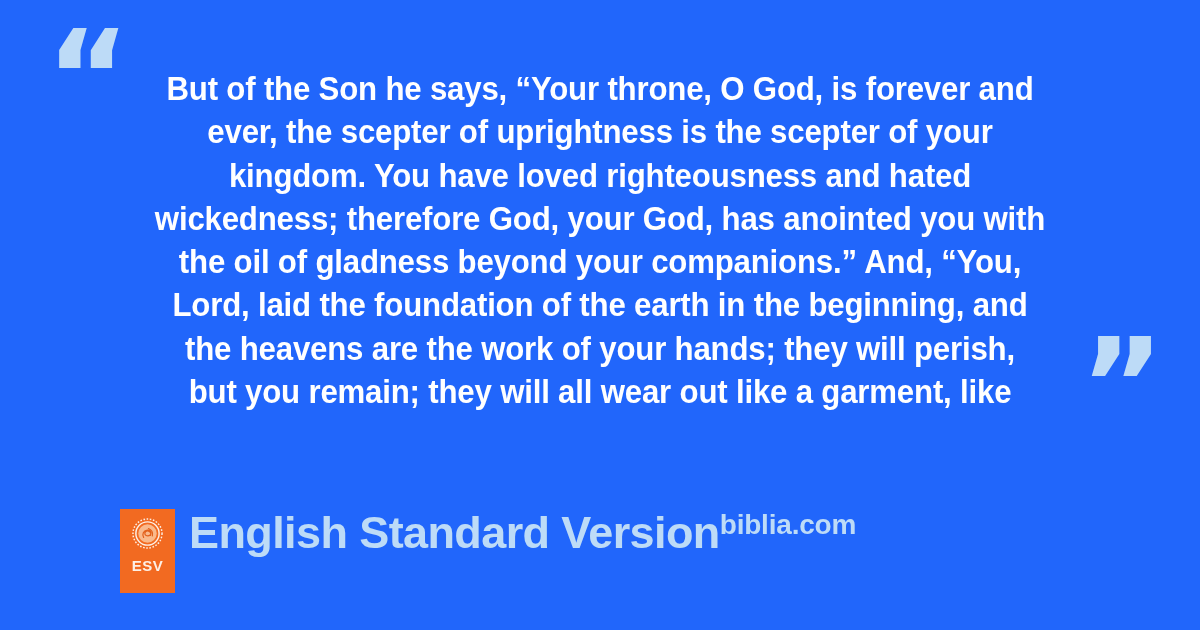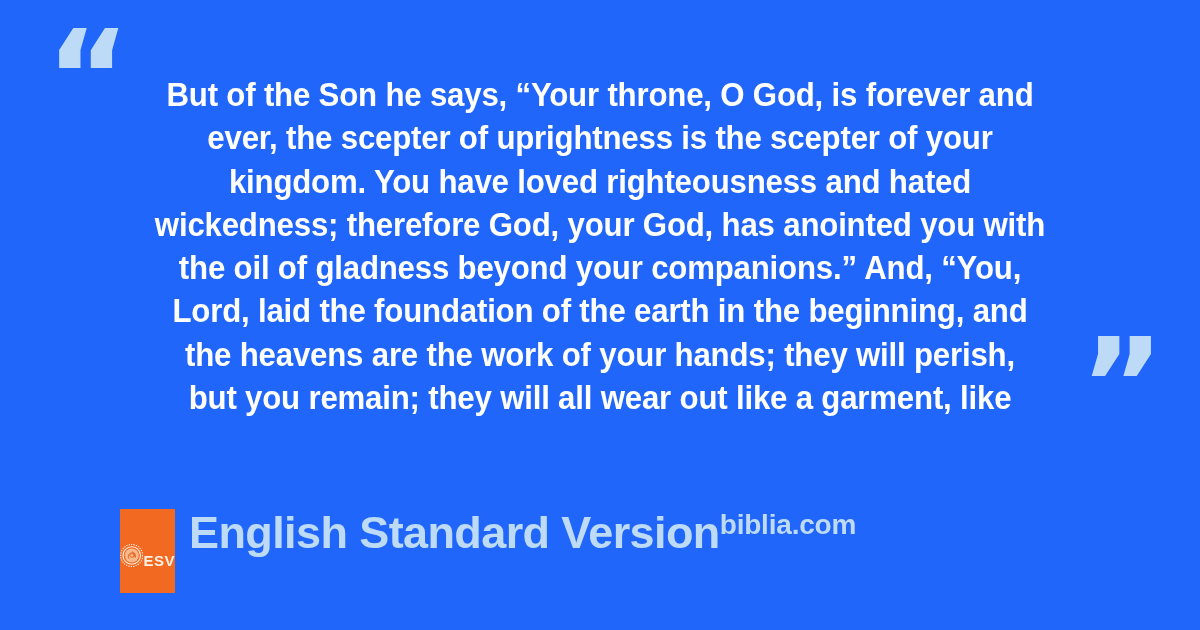--- a/index.html
+++ b/index.html
@@ -39,21 +39,21 @@
   #quote-close {
     left: 1080px;
     top: 322px;
     font-size: 128px;
   }
 
   
   #quote-block {
     position: absolute;
     left: 100px;
-    top: 74px;
+    top: 68px;
     width: 1000px;
     text-align: center;
   }
   .quote-line {
     display: block;
     color: #ffffff;
     font-family: "Liberation Sans", sans-serif;
     font-weight: 700;
     font-size: 32.5px;
     line-height: 43.3px;
@@ -73,20 +73,21 @@
     align-items: flex-start;
   }
 
   #logo-tile {
     position: relative;
     width: 55px;
     height: 84px;
     background: #f26a21;
     flex: 0 0 auto;
     display: flex;
+    flex-direction: column;
     align-items: center;
     justify-content: flex-start;
     padding-top: 9px;
     box-sizing: border-box;
   }
   #logo-seal {
     width: 31px;
     height: 31px;
     display: block;
   }

